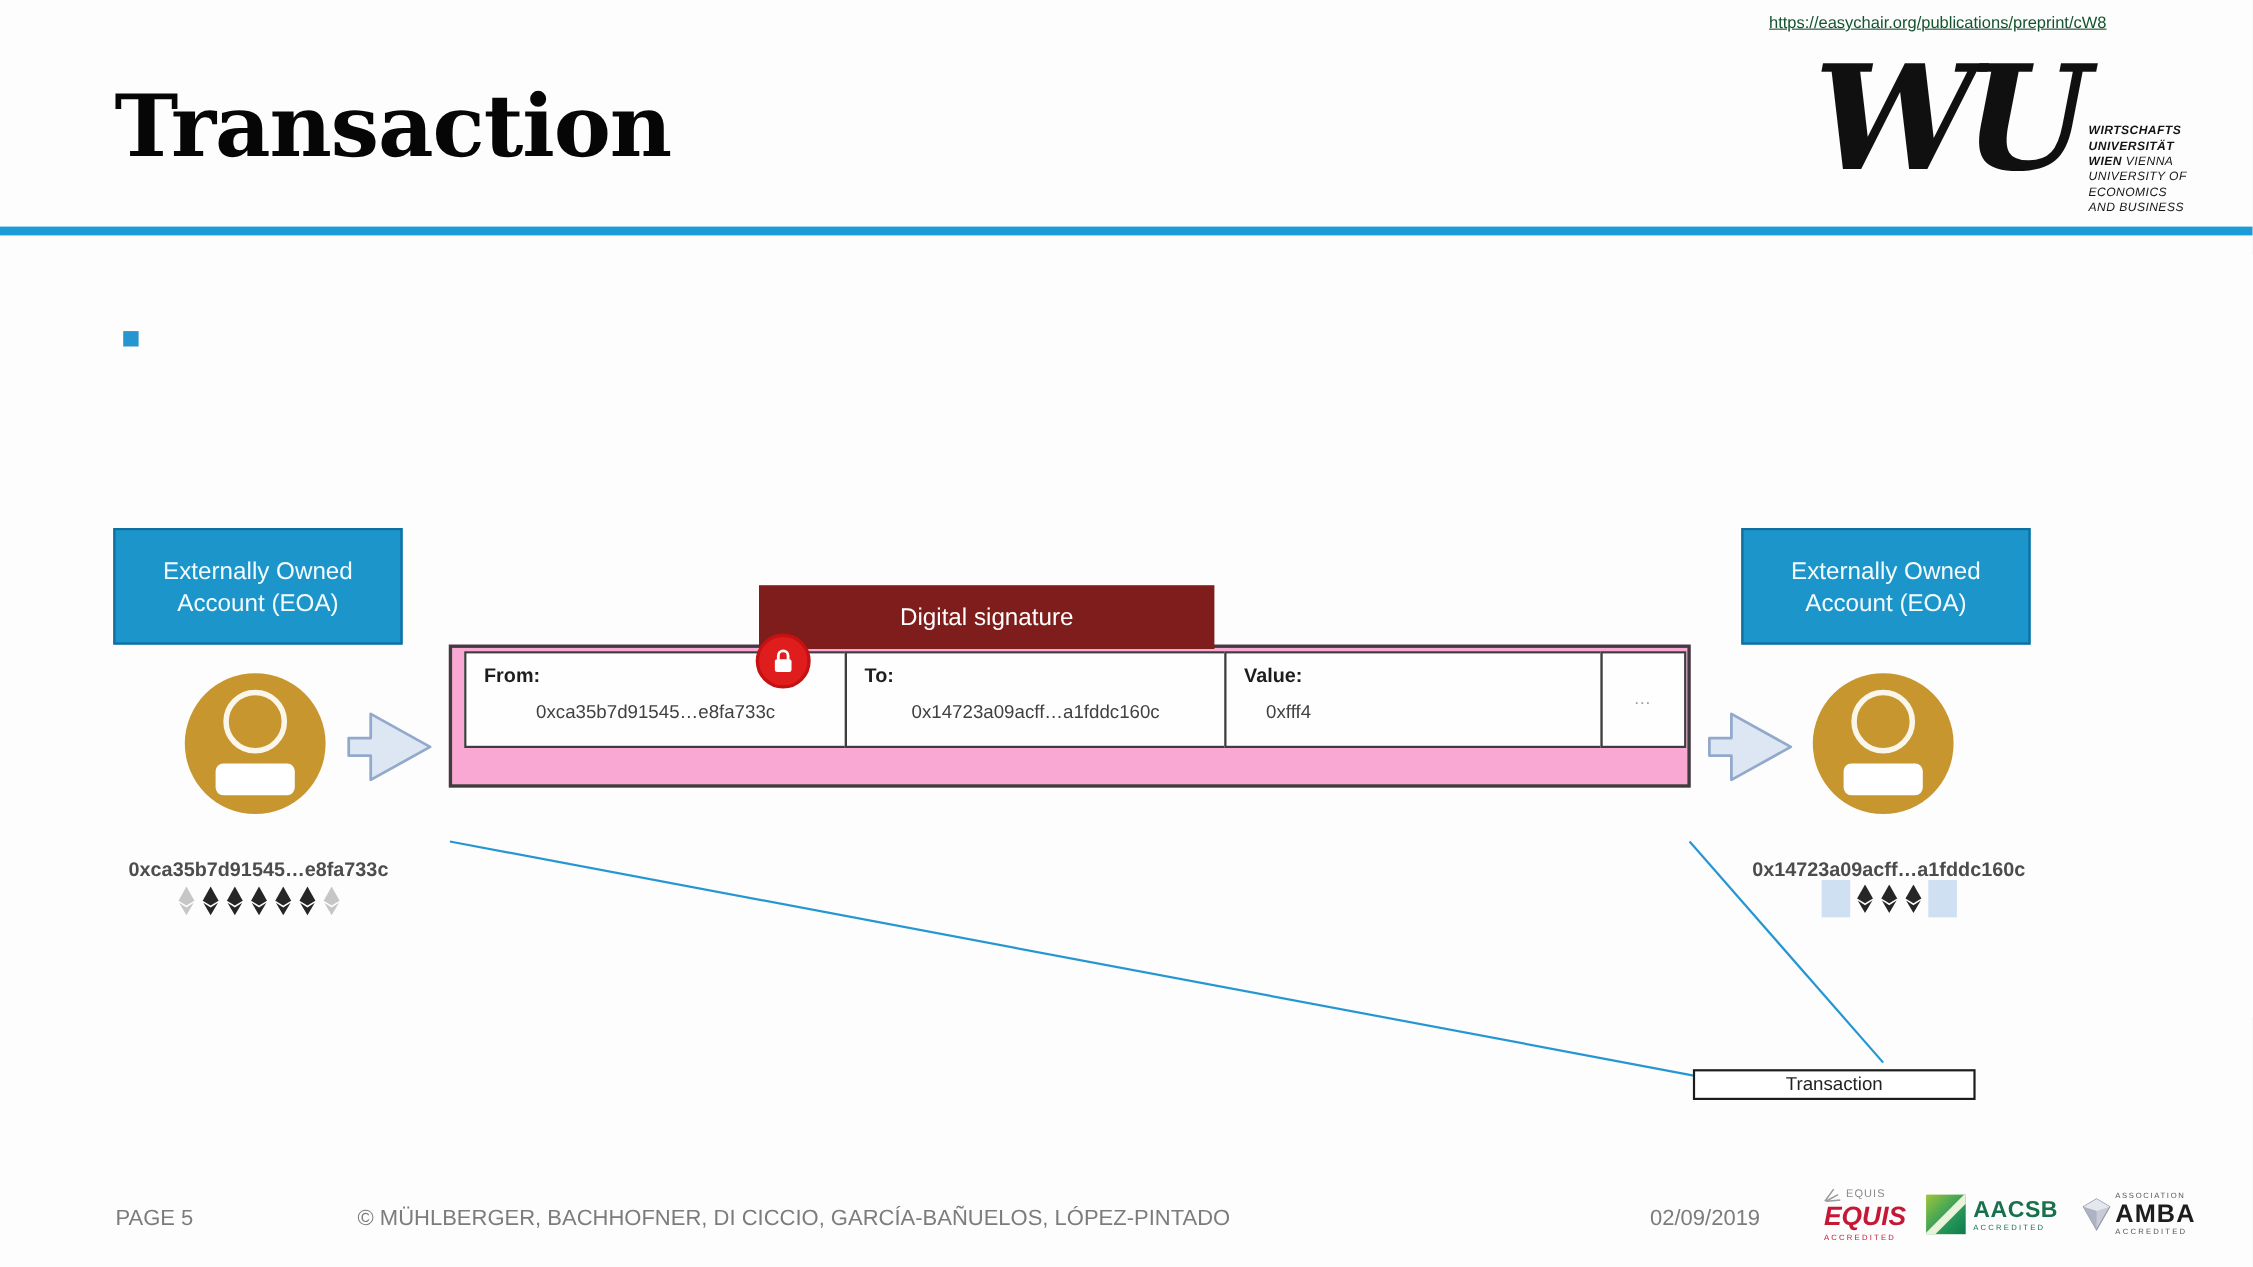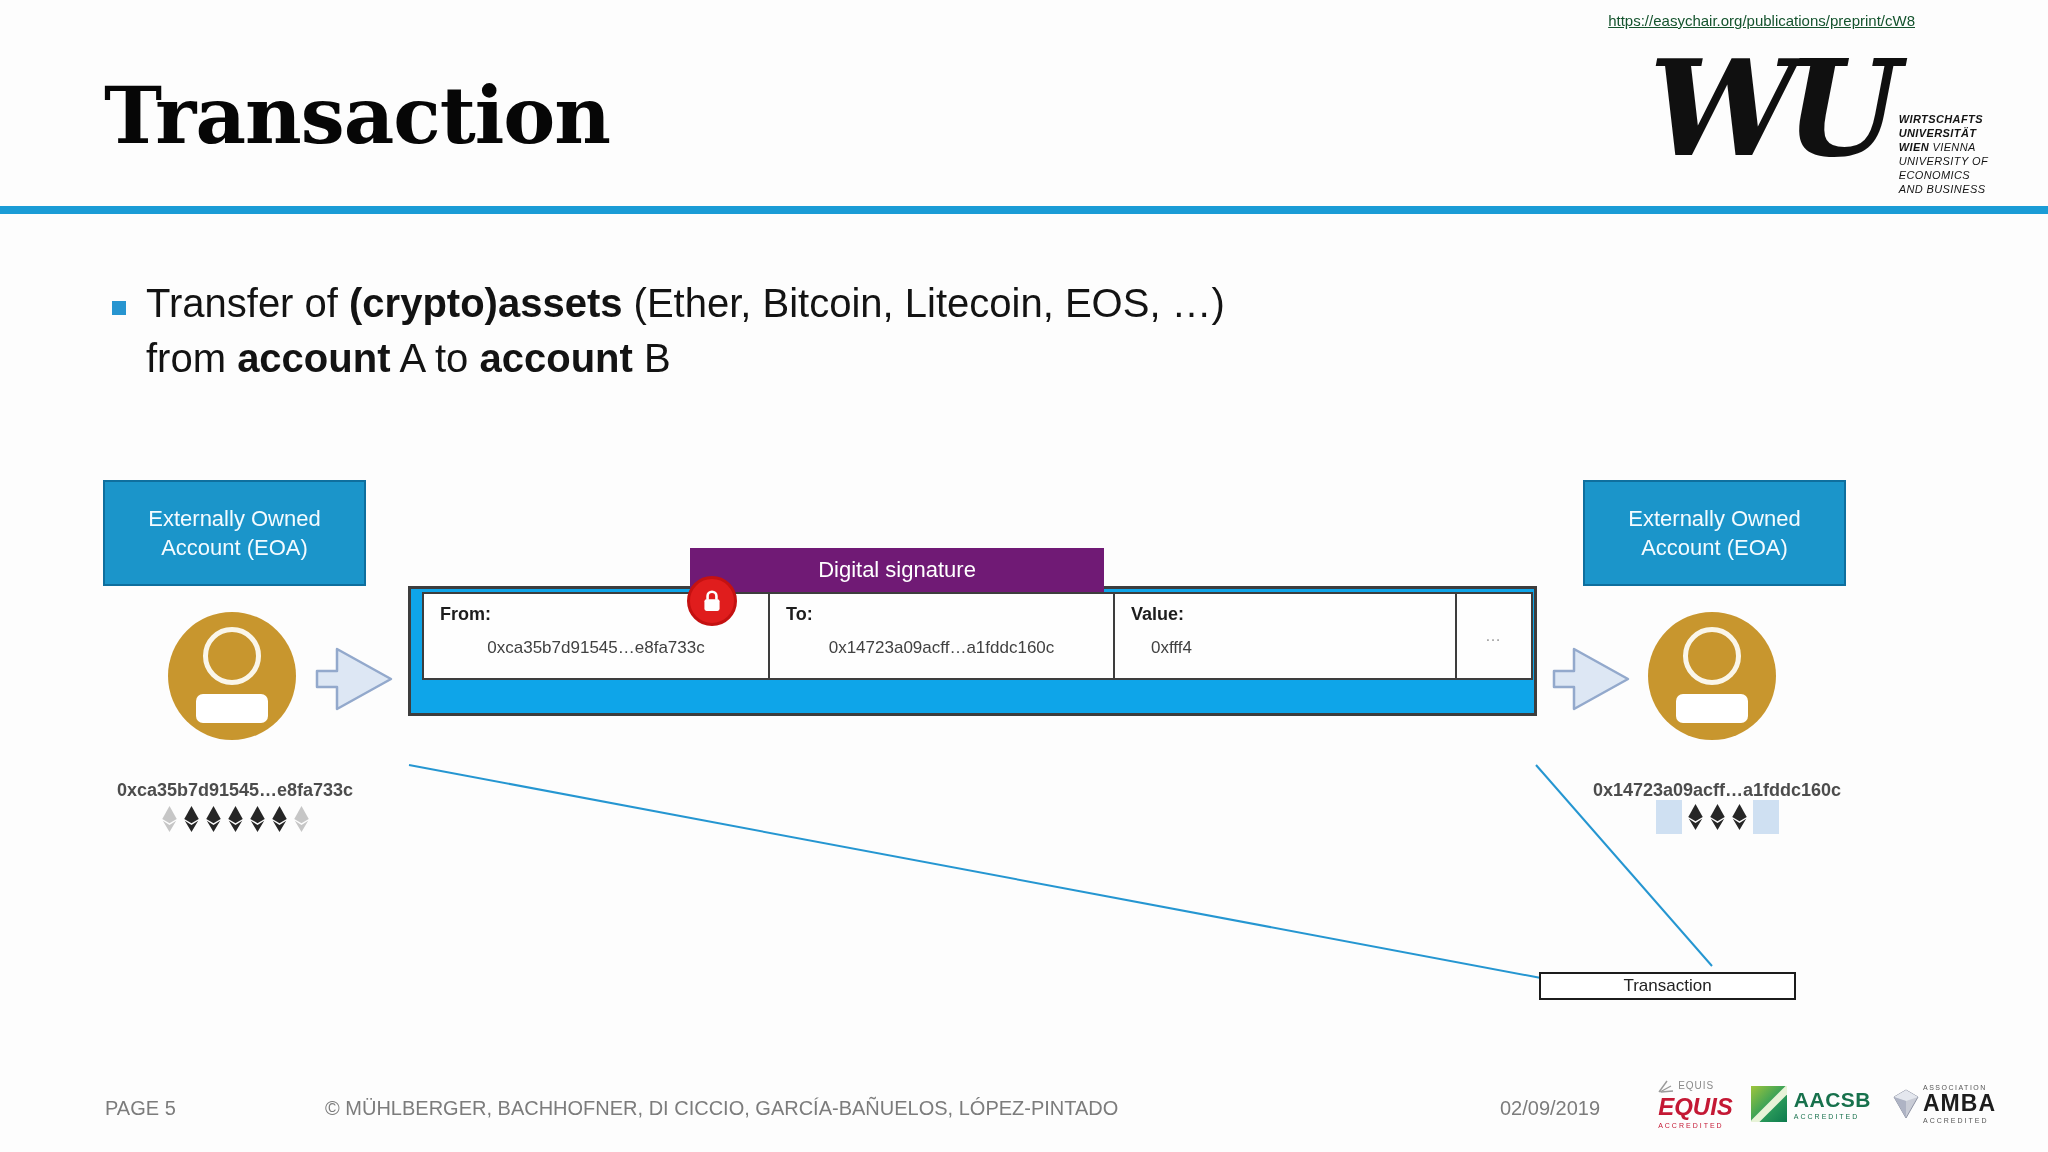--- a/index.html
+++ b/index.html
@@ -33,34 +33,34 @@
   .avatar-right{left:1648px;top:612px;}
   .avatar .head{position:absolute;left:50%;top:15px;transform:translateX(-50%);width:48px;height:48px;
                 border:5px solid #faf6ea;border-radius:50%;}
   .avatar .torso{position:absolute;left:50%;bottom:17px;transform:translateX(-50%);width:72px;
                  height:29px;background:#ffffff;border-radius:7px;}
   
   .flow-arrow{position:absolute;width:80px;height:74px;}
   .arrow-left{left:314px;top:642px;}
   .arrow-right{left:1551px;top:642px;}
   
-  .tx-table{position:absolute;left:408px;top:586px;width:1129px;height:130px;background:#0ea5e9;
+  .tx-table{position:absolute;left:408px;top:586px;width:1129px;height:130px;background:#f9a8d4;
             border:3px solid #3d3d3d;box-sizing:border-box;}
   .tx-header{position:absolute;left:11px;top:3px;right:3px;height:88px;display:flex;}
   .tx-cell{border:2px solid #3d3d3d;box-sizing:border-box;margin-right:-2px;position:relative;
            background:#fefefe;}
   .tx-cell .lbl{font-size:18px;font-weight:bold;color:#1d1d1d;padding:10px 0 0 16px;}
   .tx-cell .val{font-size:17px;color:#414141;margin-top:13px;text-align:center;}
   .tx-cell.left-val .val{text-align:left;padding-left:36px;}
   .tx-cell.dots{display:flex;align-items:center;justify-content:center;color:#9a9a9a;
                 font-size:16px;letter-spacing:2px;}
   .w1{width:348px;} .w2{width:347px;} .w3{width:344px;} .w4{flex:1;}
   
-  .sig-box{position:absolute;left:690px;top:532px;width:414px;height:44px;background:#701a75;
-           display:flex;align-items:center;justify-content:center;color:#fff;font-size:22px;z-index:5;margin-top:16px;}
+  .sig-box{position:absolute;left:690px;top:532px;width:414px;height:58px;background:#7f1d1d;
+           display:flex;align-items:center;justify-content:center;color:#fff;font-size:22px;z-index:5;}
   .lock-badge{position:absolute;left:687px;top:576px;width:50px;height:50px;border-radius:50%;
               background:#e01d1d;border:3px solid #c41111;box-sizing:border-box;z-index:6;
               display:flex;align-items:center;justify-content:center;}
   
   .addr{position:absolute;font-size:18px;font-weight:600;color:#4c4c4c;text-align:center;}
   .addr-left{left:95px;top:780px;width:280px;}
   .addr-right{left:1575px;top:780px;width:284px;}
   .eth-row{position:absolute;display:flex;align-items:center;justify-content:center;gap:5px;}
   .eth-row-left{left:95px;top:806px;width:280px;}
   .eth-row-right{left:1575px;top:800px;width:284px;}
@@ -113,24 +113,20 @@
       <div><span class="b">WIEN</span><span> VIENNA</span></div>
       <div>UNIVERSITY OF</div>
       <div>ECONOMICS</div>
       <div>AND BUSINESS</div>
     </div>
   </div>
 
   <div class="header-rule"></div>
 
   <div class="bullet-marker"></div>
-  <div class="bullet-text">
-    <span>Transfer of </span><b>(crypto)assets</b><span> (Ether, Bitcoin, Litecoin, EOS, …)</span><br>
-    <span>from </span><b>account</b><span> A to </span><b>account</b><span> B</span>
-  </div>
 
   <svg class="connector-svg">
     <line x1="409" y1="765" x2="1541" y2="978" stroke="#2596d1" stroke-width="2"></line>
     <line x1="1536" y1="765" x2="1712" y2="966" stroke="#2596d1" stroke-width="2"></line>
   </svg>
 
   <div class="eoa-box eoa-left">
     <div>Externally Owned</div>
     <div>Account (EOA)</div>
   </div>

